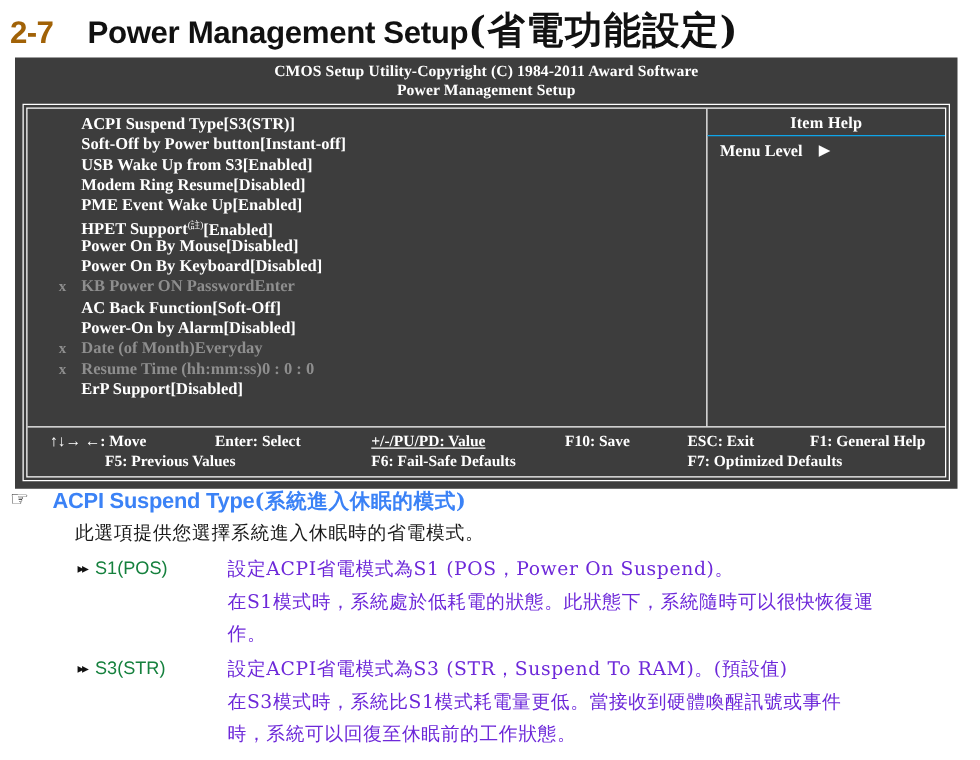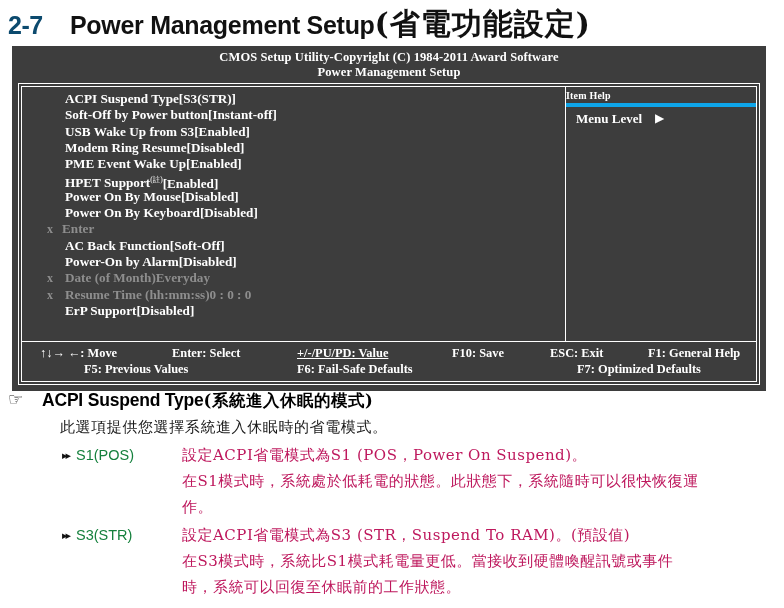--- a/index.html
+++ b/index.html
@@ -16,21 +16,21 @@
     display:flex;
     align-items:baseline;
     padding:4px 0 0 8px;
     height:40px;
   }
   .sec-num{
     font-family:"Liberation Sans","DejaVu Sans",sans-serif;
     font-weight:bold;
     font-size:25px;
     letter-spacing:-0.5px;
-    color:#0c4a6e;
+    color:#a16207;
     width:62px;
     flex:0 0 62px;
   }
   .sec-title{
     font-family:"Liberation Sans","DejaVu Sans",sans-serif;
     font-weight:bold;
     font-size:25px;
     color:#111;
     letter-spacing:-0.3px;
     white-space:nowrap;
@@ -88,24 +88,25 @@
     flex:1 1 auto;
     padding:4px 0 0 0;
     position:relative;
   }
   .help-col{
     flex:0 0 190px;
     border-left:1px solid #ffffff;
     position:relative;
   }
   .help-title{
-    font-weight:bold;
-    font-size:10px;
+    text-align:center;
+    font-weight:bold;
+    font-size:13px;
     padding:3px 0 2px 0;
-    border-bottom:4px solid #0ea5e9;
+    border-bottom:1px solid #0ea5e9;
     letter-spacing:0.2px;
   }
   .help-body{
     padding:4px 0 0 10px;
     font-size:13px;
     font-weight:bold;
   }
   .help-body .arrow{
     display:inline-block;
     margin-left:13px;
@@ -176,21 +177,21 @@
     flex:0 0 34px;
     font-size:17px;
     color:#1a1a1a;
     line-height:26px;
     transform:translateY(-1px);
   }
   .ex-title{
     font-family:"Liberation Sans","DejaVu Sans",sans-serif;
     font-weight:bold;
     font-size:17.5px;
-    color:#000000;
+    color:#3b82f6;
     letter-spacing:-0.2px;
     white-space:nowrap;
   }
   .ex-title .cjk{
     font-family:"DejaVu Serif","Liberation Serif",serif;
     font-size:16.5px;
     font-weight:bold;
     letter-spacing:0.5px;
   }
   .ex-desc{
@@ -219,21 +220,21 @@
     font-family:"Liberation Sans","DejaVu Sans",sans-serif;
     font-size:14.5px;
     line-height:26px;
     color:#15803d;
   }
   .ex-text{
     flex:1 1 auto;
     font-family:"DejaVu Serif","Liberation Serif",serif;
     font-size:15px;
     line-height:26px;
-    color:#be185d;
+    color:#6d28d9;
     letter-spacing:0.5px;
     max-width:520px;
   }
 </style>
 </head>
 <body>
 
 <div class="page-head">
   <span class="sec-num">2-7</span>
   <span class="sec-title">
@@ -289,20 +290,21 @@
               <span class="opt-label"><span>Power On By Mouse</span></span>
               <span class="opt-value">[Disabled]</span>
             </div>
             <div class="opt-row">
               <span class="opt-x"></span>
               <span class="opt-label"><span>Power On By Keyboard</span></span>
               <span class="opt-value">[Disabled]</span>
             </div>
             <div class="opt-row dim">
               <span class="opt-x">x</span>
+              <span class="opt-label"><span>KB Power ON Password</span></span>
               <span class="opt-value">Enter</span>
             </div>
             <div class="opt-row">
               <span class="opt-x"></span>
               <span class="opt-label"><span>AC Back Function</span></span>
               <span class="opt-value">[Soft-Off]</span>
             </div>
             <div class="opt-row">
               <span class="opt-x"></span>
               <span class="opt-label"><span>Power-On by Alarm</span></span>
@@ -339,21 +341,21 @@
             <span class="fk" style="position: absolute; left: 18px;">↑↓→ ←: Move</span>
             <span class="fk" style="position: absolute; left: 150px;">Enter: Select</span>
             <span class="fk" style="position: absolute; left: 275px; text-decoration: underline;">+/-/PU/PD: Value</span>
             <span class="fk" style="position: absolute; left: 430px;">F10: Save</span>
             <span class="fk" style="position: absolute; left: 528px;">ESC: Exit</span>
             <span class="fk" style="position: absolute; left: 626px;">F1: General Help</span>
           </div>
         <div class="foot-line" style="position: relative; height: 16px;">
             <span class="fk" style="position: absolute; left: 62px;">F5: Previous Values</span>
             <span class="fk" style="position: absolute; left: 275px;">F6: Fail-Safe Defaults</span>
-            <span class="fk" style="position: absolute; left: 528px; margin-left: 27px;">F7: Optimized Defaults</span>
+            <span class="fk" style="position: absolute; left: 528px;">F7: Optimized Defaults</span>
           </div>
       </div>
 
     </div>
   </div>
 </div>
 
 <div class="explain">
   <div class="ex-head">
     <span class="hand">☞</span>

